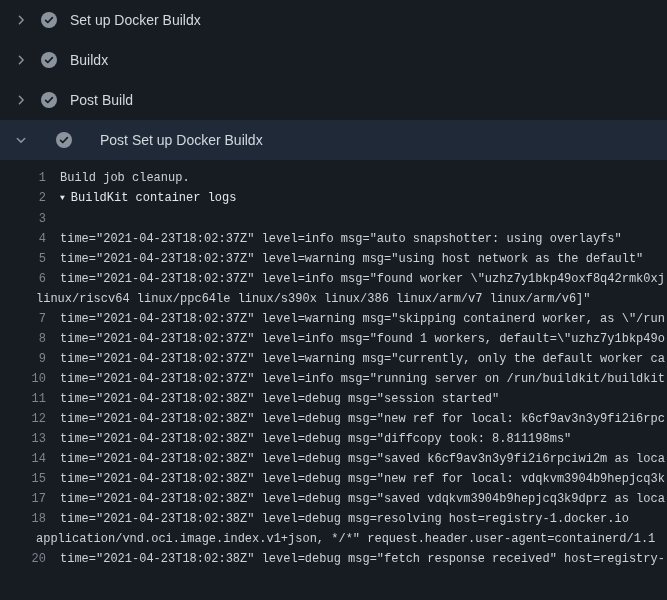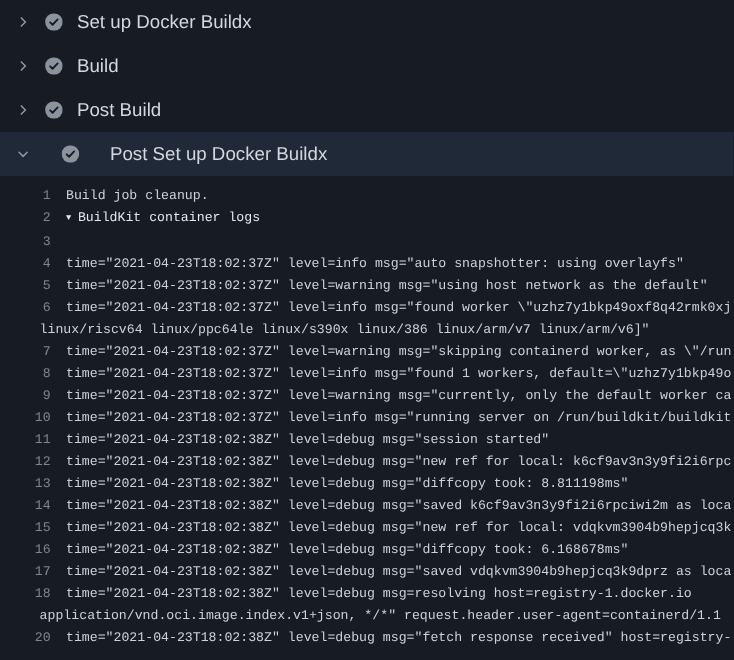--- a/index.html
+++ b/index.html
@@ -12,21 +12,21 @@
     font-family: "Liberation Sans", "DejaVu Sans", sans-serif;
   }
   .steps-list { width: 100%; }
   .step {
     display: flex;
     align-items: center;
     height: 40px;
     padding: 0 14px;
     gap: 13px;
     color: #d2d8de;
-    font-size: 17px;
+    font-size: 14px;
     cursor: pointer;
   }
   .step.expanded { background: var(--expanded-bg, #202938); gap: 28px; }
   .chev, .check { display: inline-flex; align-items: center; justify-content: center; }
   .chev svg, .check svg { display: block; }
   .step-label { white-space: nowrap; }
   .log-panel {
     padding-top: 8px;
     font-family: "Liberation Mono", "DejaVu Sans Mono", monospace;
     font-size: 12px;
@@ -74,21 +74,21 @@
         <svg width="14" height="14" viewBox="0 0 16 16" fill="none">
           <path d="M6.2 3.8l4.2 4.2-4.2 4.2" stroke="#8b949e" stroke-width="1.7" stroke-linecap="round" stroke-linejoin="round"></path>
         </svg>
       </span>
       <span class="check">
         <svg width="16" height="16" viewBox="0 0 16 16">
           <circle cx="8" cy="8" r="8" fill="#8b949e"></circle>
           <path d="M4.6 8.3l2.2 2.2 4.6-4.8" stroke="#171c23" stroke-width="1.7" fill="none" stroke-linecap="round" stroke-linejoin="round"></path>
         </svg>
       </span>
-      <span class="step-label">Build</span>
+      <span class="step-label">Buildx</span>
     </div>
     <div class="step">
       <span class="chev">
         <svg width="14" height="14" viewBox="0 0 16 16" fill="none">
           <path d="M6.2 3.8l4.2 4.2-4.2 4.2" stroke="#8b949e" stroke-width="1.7" stroke-linecap="round" stroke-linejoin="round"></path>
         </svg>
       </span>
       <span class="check">
         <svg width="16" height="16" viewBox="0 0 16 16">
           <circle cx="8" cy="8" r="8" fill="#8b949e"></circle>
@@ -122,18 +122,17 @@
     <div class="logrow wraprow"><span class="num"></span><span class="txt wrap">linux/riscv64 linux/ppc64le linux/s390x linux/386 linux/arm/v7 linux/arm/v6]"</span></div>
     <div class="logrow"><span class="num">7</span><span class="txt text">time="2021-04-23T18:02:37Z" level=warning msg="skipping containerd worker, as \"/run</span></div>
     <div class="logrow"><span class="num">8</span><span class="txt text">time="2021-04-23T18:02:37Z" level=info msg="found 1 workers, default=\"uzhz7y1bkp49o</span></div>
     <div class="logrow"><span class="num">9</span><span class="txt text">time="2021-04-23T18:02:37Z" level=warning msg="currently, only the default worker ca</span></div>
     <div class="logrow"><span class="num">10</span><span class="txt text">time="2021-04-23T18:02:37Z" level=info msg="running server on /run/buildkit/buildkit</span></div>
     <div class="logrow"><span class="num">11</span><span class="txt text">time="2021-04-23T18:02:38Z" level=debug msg="session started"</span></div>
     <div class="logrow"><span class="num">12</span><span class="txt text">time="2021-04-23T18:02:38Z" level=debug msg="new ref for local: k6cf9av3n3y9fi2i6rpc</span></div>
     <div class="logrow"><span class="num">13</span><span class="txt text">time="2021-04-23T18:02:38Z" level=debug msg="diffcopy took: 8.811198ms"</span></div>
     <div class="logrow"><span class="num">14</span><span class="txt text">time="2021-04-23T18:02:38Z" level=debug msg="saved k6cf9av3n3y9fi2i6rpciwi2m as loca</span></div>
     <div class="logrow"><span class="num">15</span><span class="txt text">time="2021-04-23T18:02:38Z" level=debug msg="new ref for local: vdqkvm3904b9hepjcq3k</span></div>
-    <div class="logrow"><span class="num">16</span><span class="txt text">time="2021-04-23T18:02:38Z" level=debug msg="diffcopy took: 6.168678ms"</span></div>
     <div class="logrow"><span class="num">17</span><span class="txt text">time="2021-04-23T18:02:38Z" level=debug msg="saved vdqkvm3904b9hepjcq3k9dprz as loca</span></div>
     <div class="logrow"><span class="num">18</span><span class="txt text">time="2021-04-23T18:02:38Z" level=debug msg=resolving host=registry-1.docker.io</span></div>
     <div class="logrow wraprow"><span class="num"></span><span class="txt wrap">application/vnd.oci.image.index.v1+json, */*" request.header.user-agent=containerd/1.1</span></div>
     <div class="logrow"><span class="num">20</span><span class="txt text">time="2021-04-23T18:02:38Z" level=debug msg="fetch response received" host=registry-</span></div>
   </div>
 
 </body></html>

